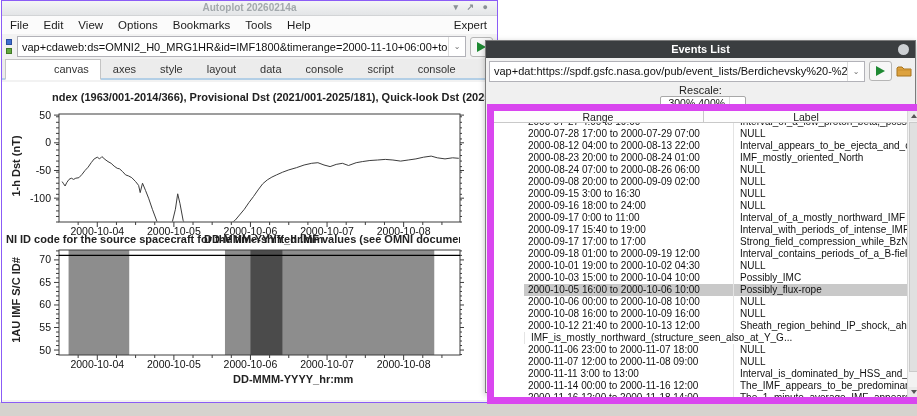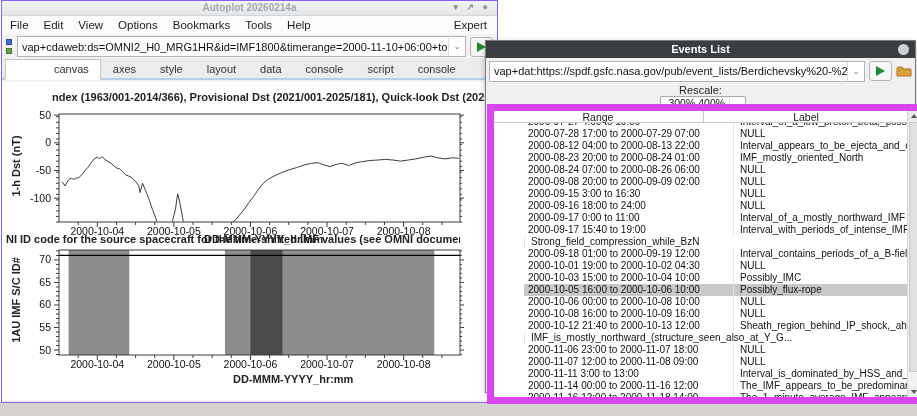--- a/index.html
+++ b/index.html
@@ -384,20 +384,21 @@
           </div>
           <div class="ev-row">
             <span class="c1">2000-09-17 0:00 to 11:00</span>
             <span class="c2">Interval_of_a_mostly_northward_IMF</span>
           </div>
           <div class="ev-row">
             <span class="c1">2000-09-17 15:40 to 19:00</span>
             <span class="c2">Interval_with_periods_of_intense_IMF</span>
           </div>
           <div class="ev-row">
+            <span class="c1">2000-09-17 17:00 to 17:00</span>
             <span class="c2">Strong_field_compression_while_BzN</span>
           </div>
           <div class="ev-row">
             <span class="c1">2000-09-18 01:00 to 2000-09-19 12:00</span>
             <span class="c2">Interval_contains_periods_of_a_B-field_almost_totally_n...</span>
           </div>
           <div class="ev-row">
             <span class="c1">2000-10-01 19:00 to 2000-10-02 04:30</span>
             <span class="c2">NULL</span>
           </div>

